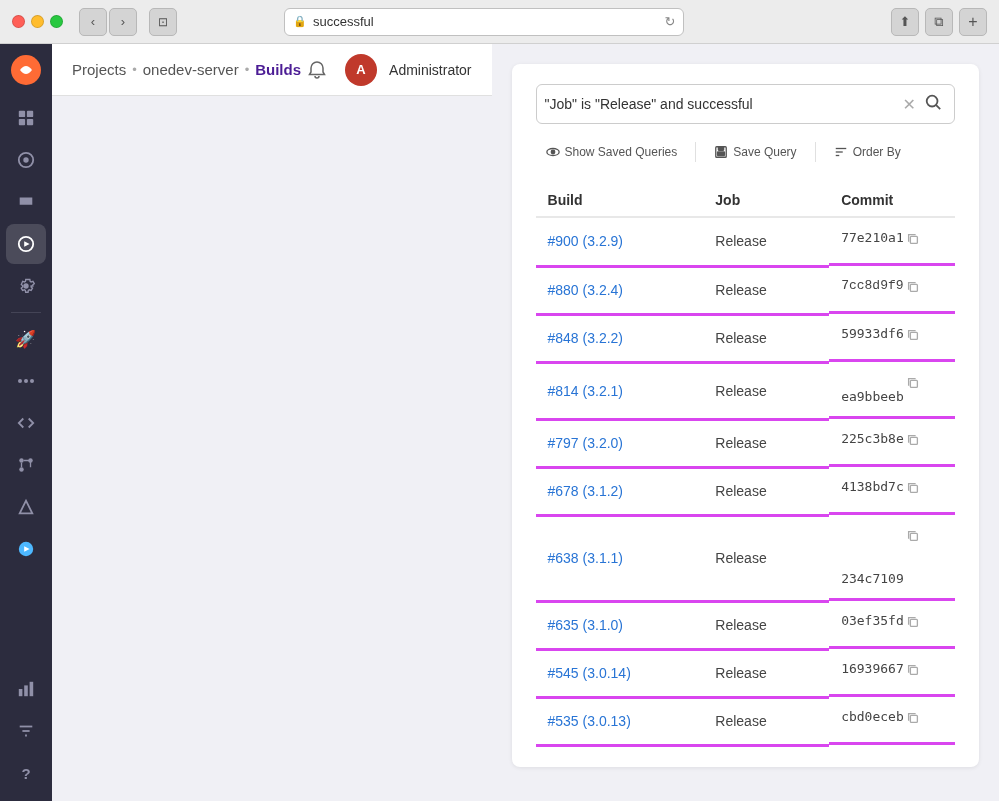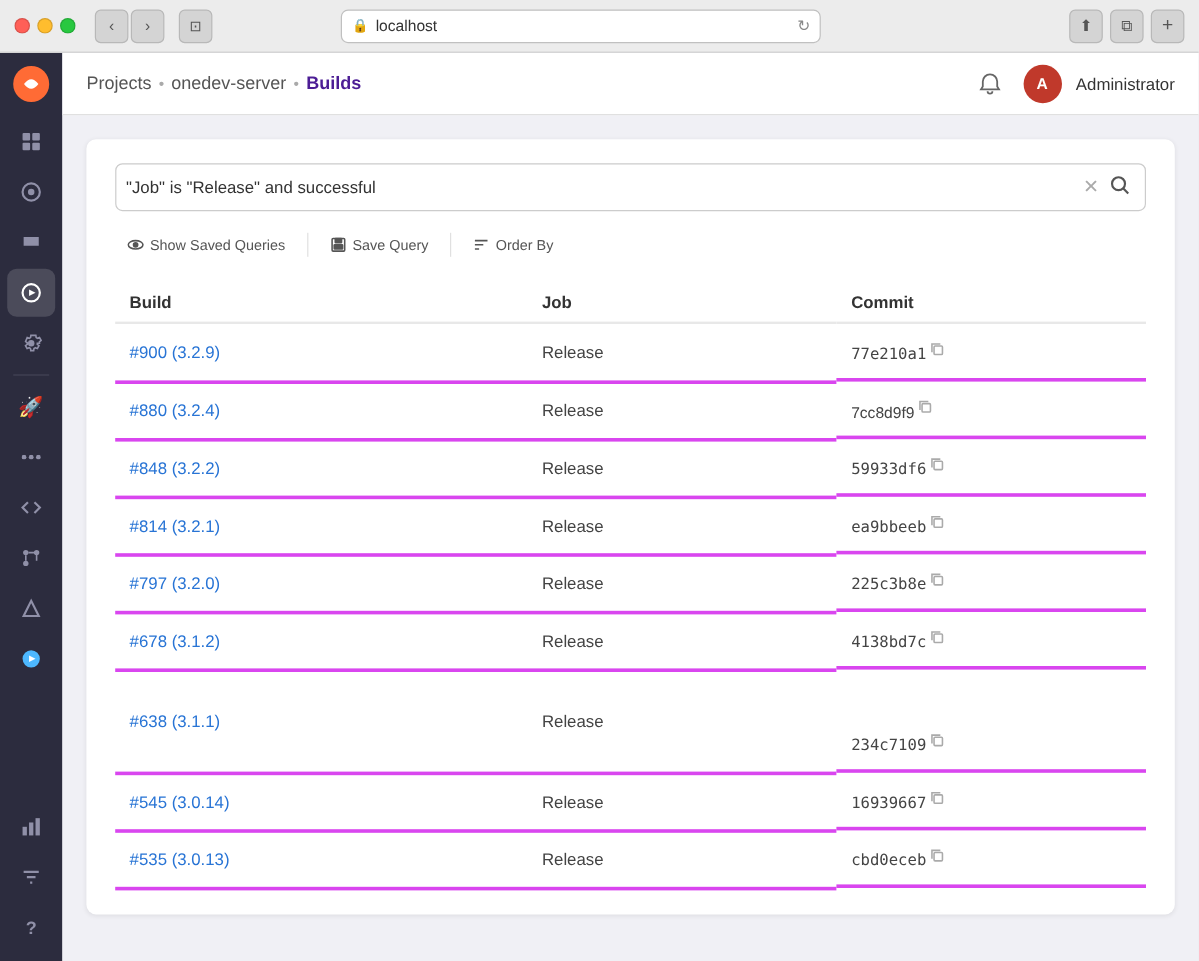--- a/index.html
+++ b/index.html
@@ -106,21 +106,20 @@
       align-items: center;
       gap: 2px;
     }
     .sidebar-divider { width: 30px; height: 1px; background: #444456; margin: 4px 0; }
 
     
     .main-content {
       flex: 1;
       background: #f0f0f5;
       display: flex;
-      flex-direction: column;
       overflow: hidden;
     }
 
     
     .top-nav {
       height: 52px;
       background: white;
       border-bottom: 1px solid #e0e0e0;
       display: flex;
       align-items: center;
@@ -223,21 +222,21 @@
       padding: 8px 12px;
       border-bottom: 2px solid #e8e8e8;
     }
     .builds-table td {
       padding: 12px 12px;
       font-size: 14px;
       color: #444;
       border-bottom: 3px solid #d946ef;
     }
     .build-link { color: #2874d5; cursor: pointer; font-weight: 500; }
-    .commit-cell { display: flex; align-items: flex-end; gap: 0; }
+    .commit-cell { display: flex; align-items: flex-start; gap: 0; }
     .copy-btn {
       color: #aaa; cursor: pointer; font-size: 14px;
       padding: 2px; border-radius: 3px;
     }
 
     .col-build { width: 40%; }
     .col-job { width: 30%; }
     .col-commit { width: 30%; }
   </style>
 </head>
@@ -249,21 +248,21 @@
     <div class="tl tl-yellow"></div>
     <div class="tl tl-green"></div>
   </div>
   <div class="nav-btns">
     <div class="nav-btn">‹</div>
     <div class="nav-btn">›</div>
   </div>
   <div class="square-btn">⊡</div>
   <div class="url-bar">
     <span class="url-lock">🔒</span>
-    <span>localhost</span>
+    <span>successful</span>
     <span class="url-reload">↻</span>
   </div>
   <div class="titlebar-right">
     <div class="titlebar-icon-btn">⬆</div>
     <div class="titlebar-icon-btn">⧉</div>
     <div class="new-tab-btn">+</div>
   </div>
 </div>
 
 <div class="app-body">
@@ -447,21 +446,21 @@
                   <span class="copy-btn"><svg width="14" height="14" viewBox="0 0 16 16" fill="none" stroke="currentColor" stroke-width="1.5">
                       <rect x="5" y="5" width="8" height="8" rx="1"></rect>
                       <path d="M3 11V3h8"></path>
                     </svg></span>
                 </td>
               </tr>
               <tr>
                 <td><span class="build-link">#880 (3.2.4)</span></td>
                 <td>Release</td>
                 <td class="commit-cell">
-                  <span style="font-family: Liberation Sans, sans-serif; font-size: 13px;">7cc8d9f9</span>
+                  <span style="font-family: Liberation Mono, monospace; font-size: 13px;">7cc8d9f9</span>
                   <span class="copy-btn"><svg width="14" height="14" viewBox="0 0 16 16" fill="none" stroke="currentColor" stroke-width="1.5">
                       <rect x="5" y="5" width="8" height="8" rx="1"></rect>
                       <path d="M3 11V3h8"></path>
                     </svg></span>
                 </td>
               </tr>
               <tr>
                 <td><span class="build-link">#848 (3.2.2)</span></td>
                 <td>Release</td>
                 <td class="commit-cell">
@@ -469,21 +468,21 @@
                   <span class="copy-btn"><svg width="14" height="14" viewBox="0 0 16 16" fill="none" stroke="currentColor" stroke-width="1.5">
                       <rect x="5" y="5" width="8" height="8" rx="1"></rect>
                       <path d="M3 11V3h8"></path>
                     </svg></span>
                 </td>
               </tr>
               <tr>
                 <td><span class="build-link">#814 (3.2.1)</span></td>
                 <td>Release</td>
                 <td class="commit-cell">
-                  <span style="font-family: monospace; font-size: 13px;">ea9bbeeb</span>
+                  <span style="font-family: monospace; font-size: 13px; margin-top: 15px;">ea9bbeeb</span>
                   <span class="copy-btn"><svg width="14" height="14" viewBox="0 0 16 16" fill="none" stroke="currentColor" stroke-width="1.5">
                       <rect x="5" y="5" width="8" height="8" rx="1"></rect>
                       <path d="M3 11V3h8"></path>
                     </svg></span>
                 </td>
               </tr>
               <tr>
                 <td><span class="build-link">#797 (3.2.0)</span></td>
                 <td>Release</td>
                 <td class="commit-cell">
@@ -503,20 +502,31 @@
                       <rect x="5" y="5" width="8" height="8" rx="1"></rect>
                       <path d="M3 11V3h8"></path>
                     </svg></span>
                 </td>
               </tr>
               <tr>
                 <td><span class="build-link">#638 (3.1.1)</span></td>
                 <td>Release</td>
                 <td class="commit-cell">
                   <span style="font-family: monospace; font-size: 13px; margin-top: 44px;">234c7109</span>
+                  <span class="copy-btn"><svg width="14" height="14" viewBox="0 0 16 16" fill="none" stroke="currentColor" stroke-width="1.5">
+                      <rect x="5" y="5" width="8" height="8" rx="1"></rect>
+                      <path d="M3 11V3h8"></path>
+                    </svg></span>
+                </td>
+              </tr>
+              <tr>
+                <td><span class="build-link">#635 (3.1.0)</span></td>
+                <td>Release</td>
+                <td class="commit-cell">
+                  <span style="font-family: monospace; font-size: 13px;">03ef35fd</span>
                   <span class="copy-btn"><svg width="14" height="14" viewBox="0 0 16 16" fill="none" stroke="currentColor" stroke-width="1.5">
                       <rect x="5" y="5" width="8" height="8" rx="1"></rect>
                       <path d="M3 11V3h8"></path>
                     </svg></span>
                 </td>
               </tr>
               <tr>
                 <td><span class="build-link">#545 (3.0.14)</span></td>
                 <td>Release</td>
                 <td class="commit-cell">

